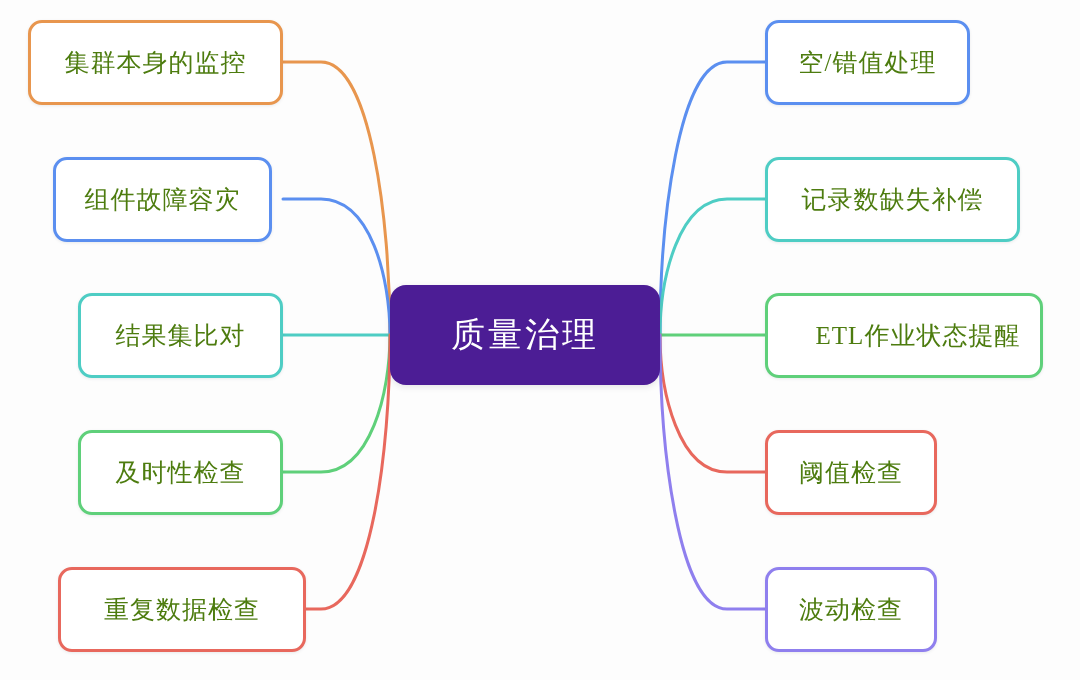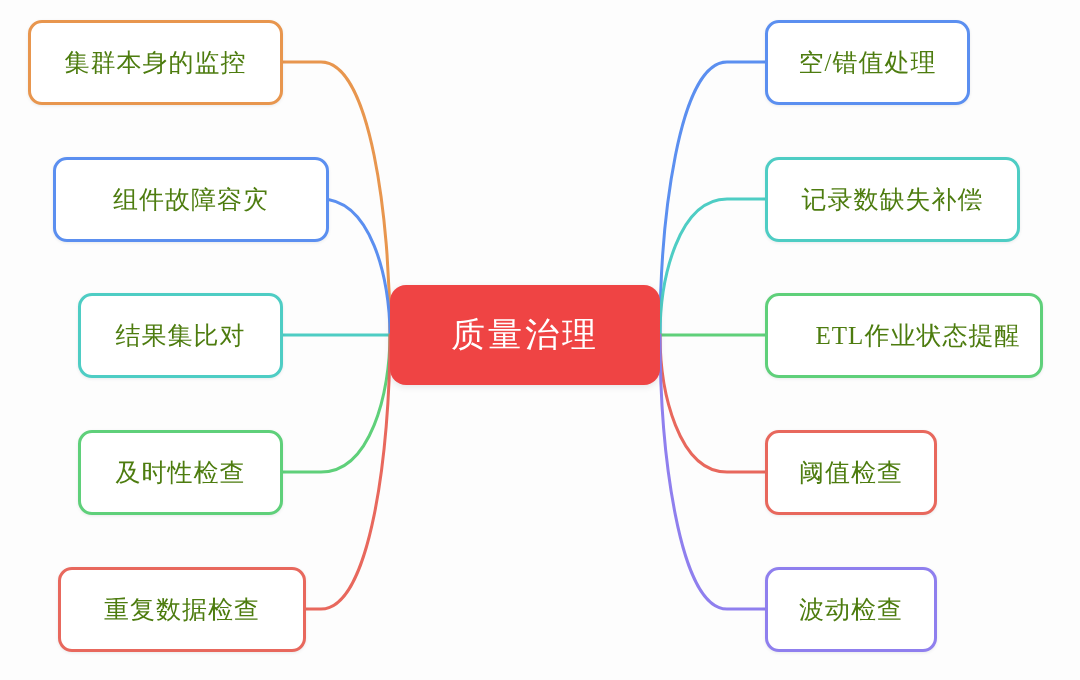--- a/index.html
+++ b/index.html
@@ -68,27 +68,27 @@
       <path d="M 283 335 L 390 335" fill="none" stroke="#4ecdc4" stroke-width="3" stroke-linecap="round"></path>
       <path d="M 283 472 L 321 472 C 370.68 472, 390 392.54, 390 335" fill="none" stroke="#5fd07a" stroke-width="3" stroke-linecap="round"></path>
       <path d="M 283 609 L 321 609 C 370.68 609, 390 450.08, 390 335" fill="none" stroke="#e8685d" stroke-width="3" stroke-linecap="round"></path>
       <path d="M 765 62 L 727 62 C 678.76 62, 660 220.34, 660 335" fill="none" stroke="#5b8ff0" stroke-width="3" stroke-linecap="round"></path>
       <path d="M 765 199 L 727 199 C 678.76 199, 660 277.88, 660 335" fill="none" stroke="#4ecdc4" stroke-width="3" stroke-linecap="round"></path>
       <path d="M 765 335 L 660 335" fill="none" stroke="#5fd07a" stroke-width="3" stroke-linecap="round"></path>
       <path d="M 765 472 L 727 472 C 678.76 472, 660 392.54, 660 335" fill="none" stroke="#e8685d" stroke-width="3" stroke-linecap="round"></path>
       <path d="M 765 609 L 727 609 C 678.76 609, 660 450.08, 660 335" fill="none" stroke="#8f7fee" stroke-width="3" stroke-linecap="round"></path>
     </svg>
   <div id="node-layer">
-      <div class="node central" style="left: 390px; top: 285px; width: 270px; height: 100px; background: #ef4444;">
+      <div class="node central" style="left: 390px; top: 285px; width: 270px; height: 100px; background: #4c1d95;">
         <span class="node-label">质量治理</span>
       </div>
       <div class="node branch" style="left: 28px; top: 20px; width: 255px; height: 85px; border-color: rgb(232, 150, 78);">
         <span class="node-label">集群本身的监控</span>
       </div>
-      <div class="node branch" style="left: 53px; top: 157px; width: 276px; height: 85px; border-color: rgb(91, 143, 240);">
+      <div class="node branch" style="left: 53px; top: 157px; width: 219px; height: 85px; border-color: rgb(91, 143, 240);">
         <span class="node-label">组件故障容灾</span>
       </div>
       <div class="node branch" style="left: 78px; top: 293px; width: 205px; height: 85px; border-color: rgb(78, 205, 196);">
         <span class="node-label">结果集比对</span>
       </div>
       <div class="node branch" style="left: 78px; top: 430px; width: 205px; height: 85px; border-color: rgb(95, 208, 122);">
         <span class="node-label">及时性检查</span>
       </div>
       <div class="node branch" style="left: 58px; top: 567px; width: 248px; height: 85px; border-color: rgb(232, 104, 93);">
         <span class="node-label">重复数据检查</span>

